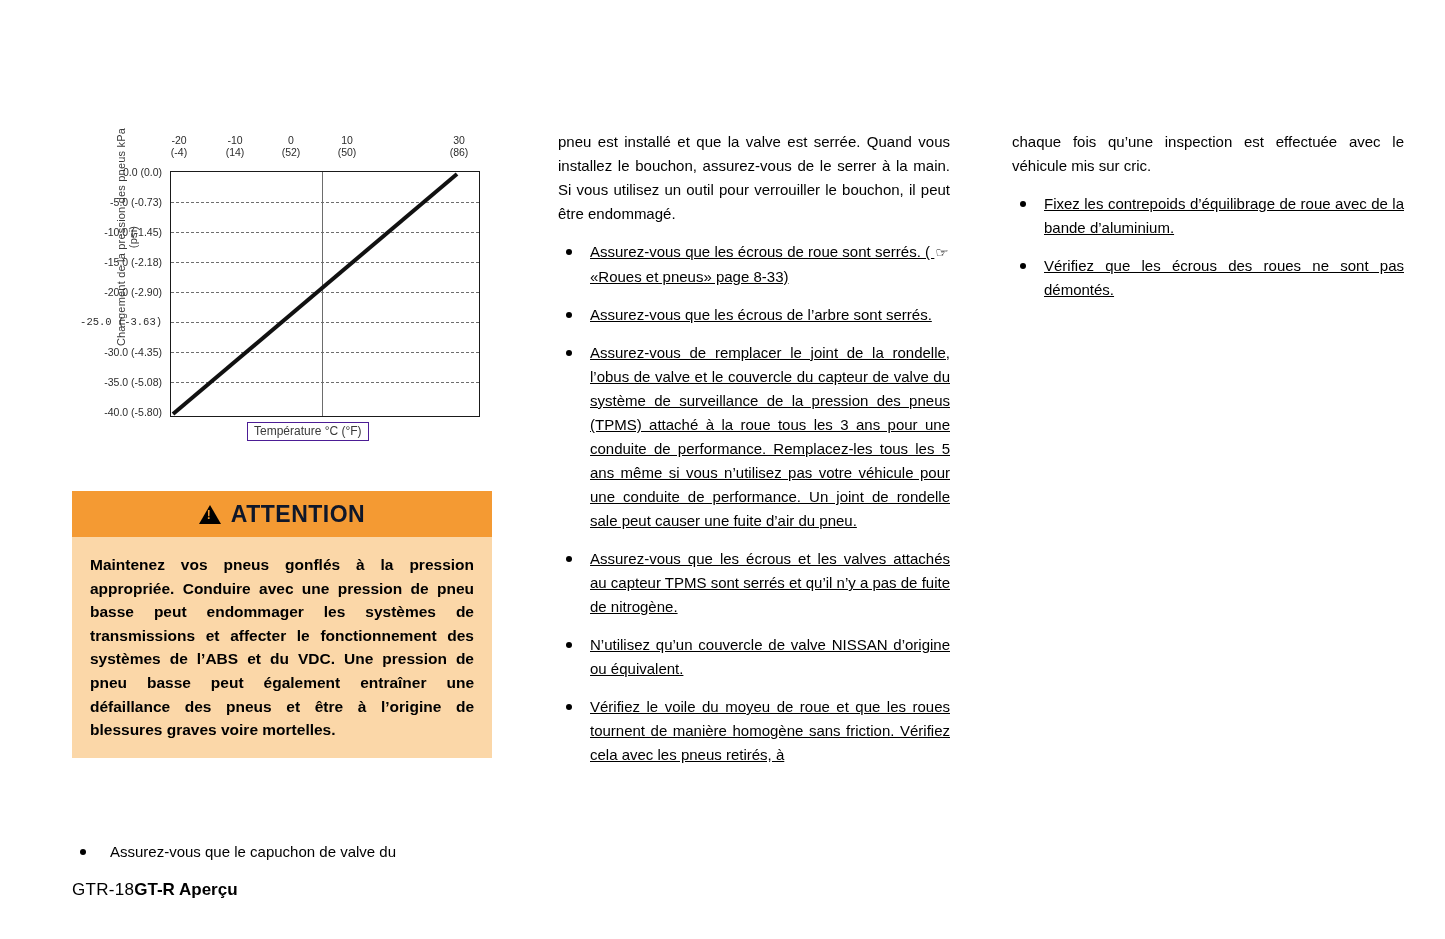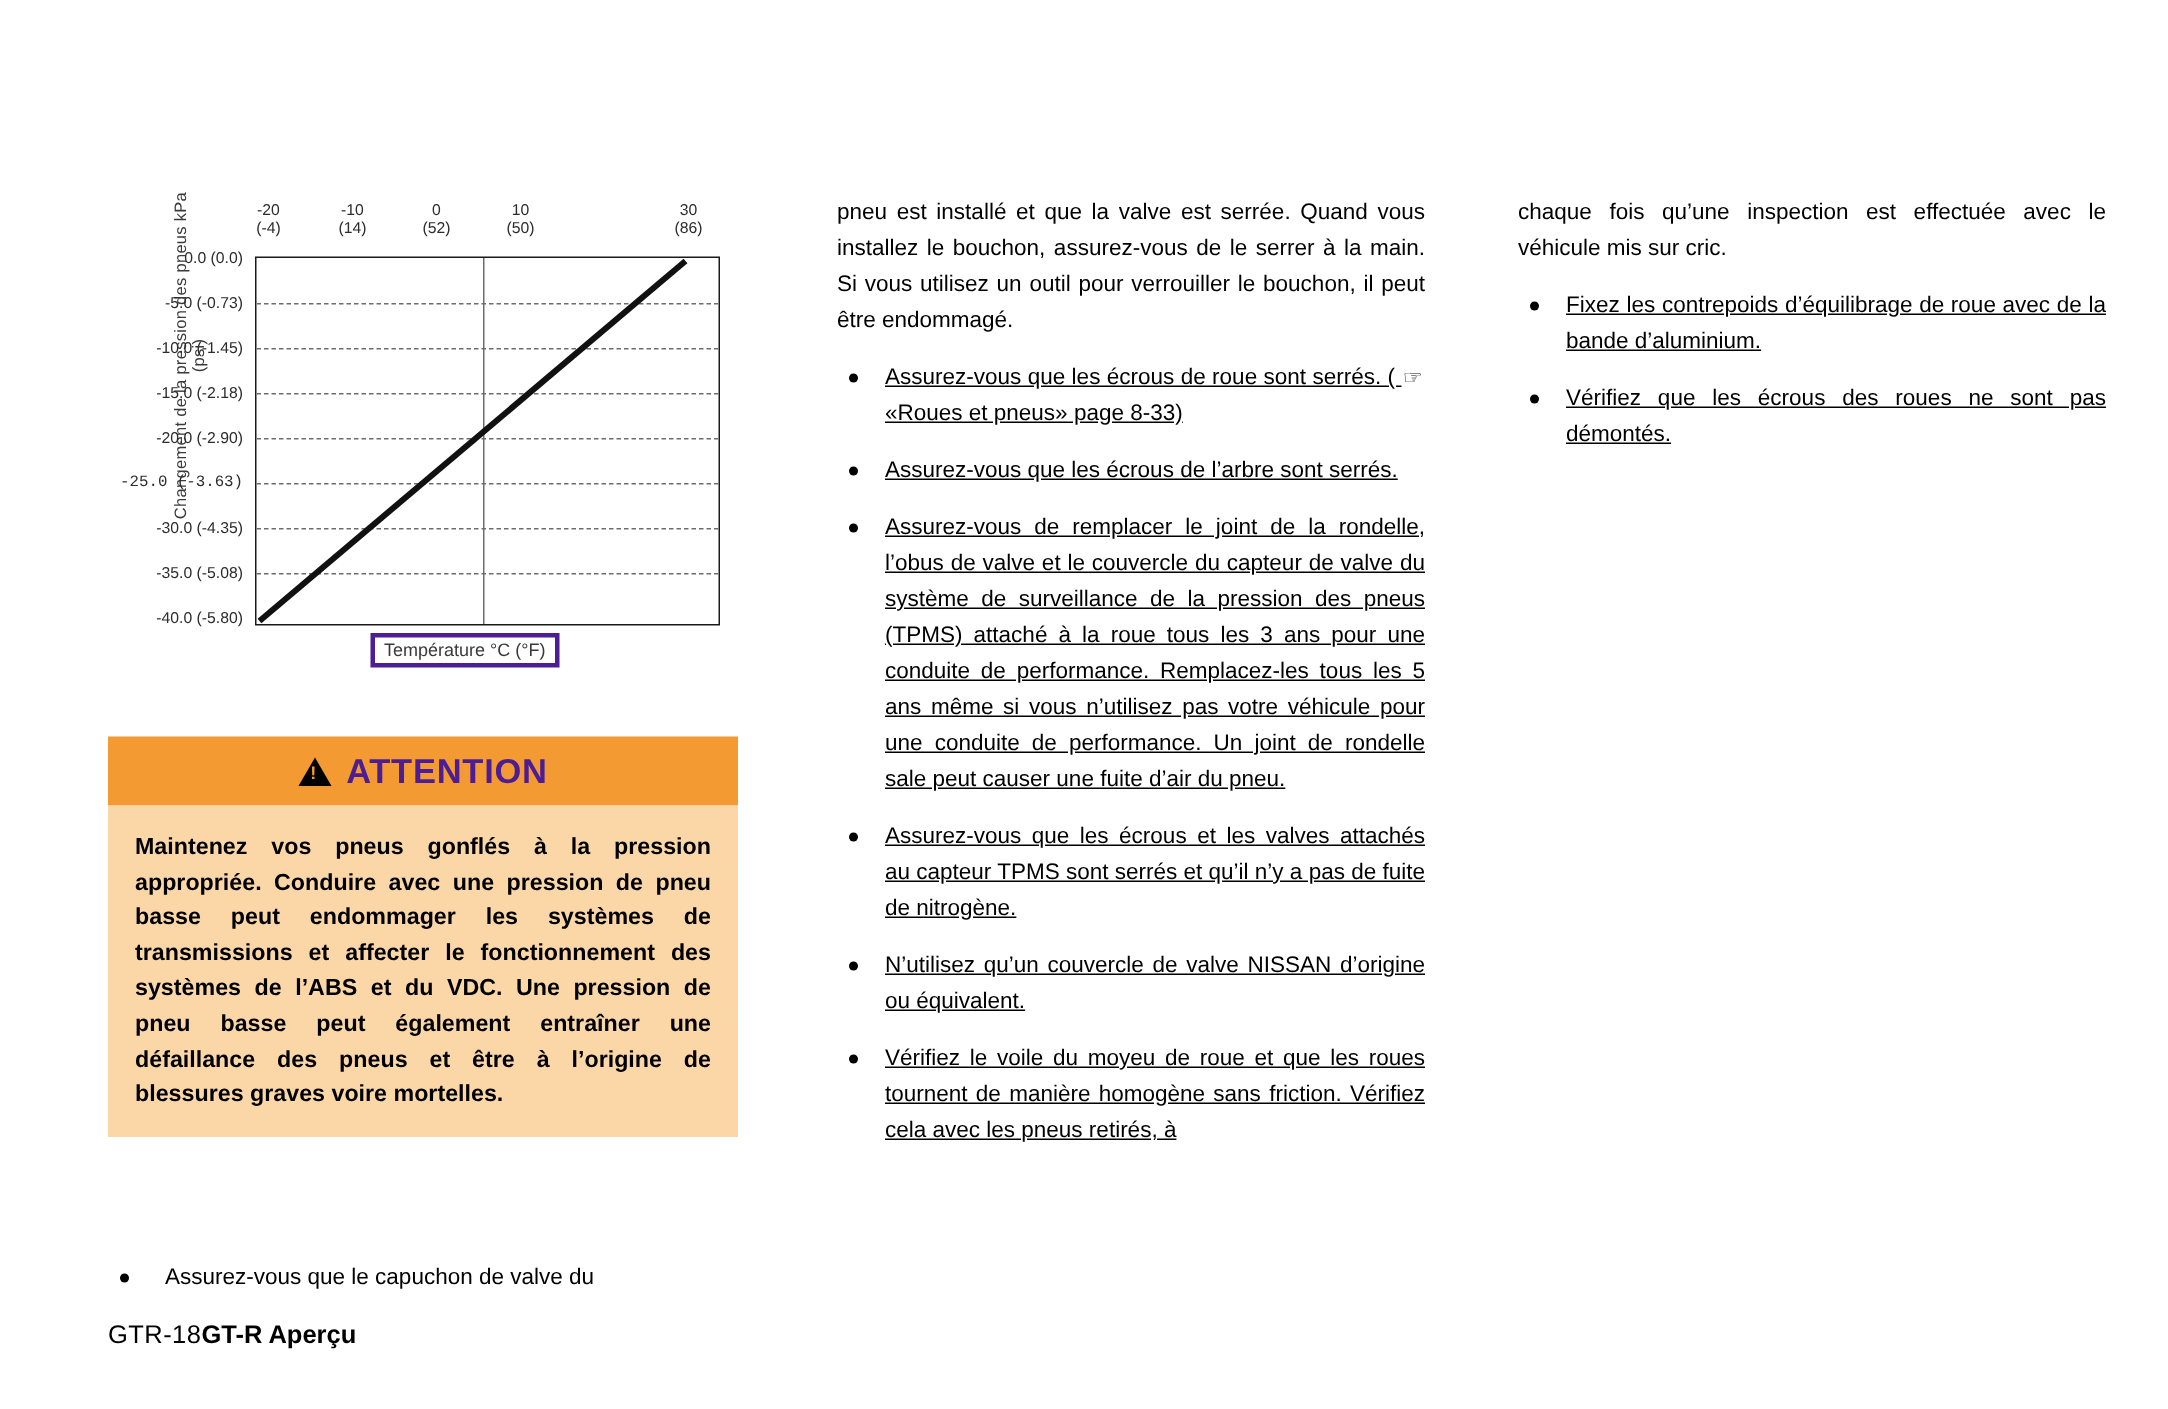--- a/index.html
+++ b/index.html
@@ -47,21 +47,21 @@
     color: #3a3a3a;
     text-align: center;
     letter-spacing: 0.2px;
   }
   .chart-xlabel {
     position: absolute;
     left: 175px;
     top: 292px;
     font-size: 12px;
     color: #3a3a3a;
-    border: 3px solid #4c1d95;
+    border: 1px solid #4c1d95;
     padding: 1px 6px 2px 6px;
     background: #fff;
   }
   .chart-area {
     position: absolute;
     left: 98px;
     top: 41px;
     width: 308px;
     height: 244px;
     border: 1px solid #1a1a1a;
@@ -118,21 +118,21 @@
     height: 46px;
     display: flex;
     align-items: center;
     justify-content: center;
     gap: 10px;
   }
   .caution-title {
     font-size: 23px;
     font-weight: bold;
     letter-spacing: 0.5px;
-    color: #4c1d95;
+    color: #0f172a;
   }
   .warn-tri {
     width: 0;
     height: 0;
     border-left: 11px solid transparent;
     border-right: 11px solid transparent;
     border-bottom: 19px solid #000;
     position: relative;
   }
   .warn-tri::after {

